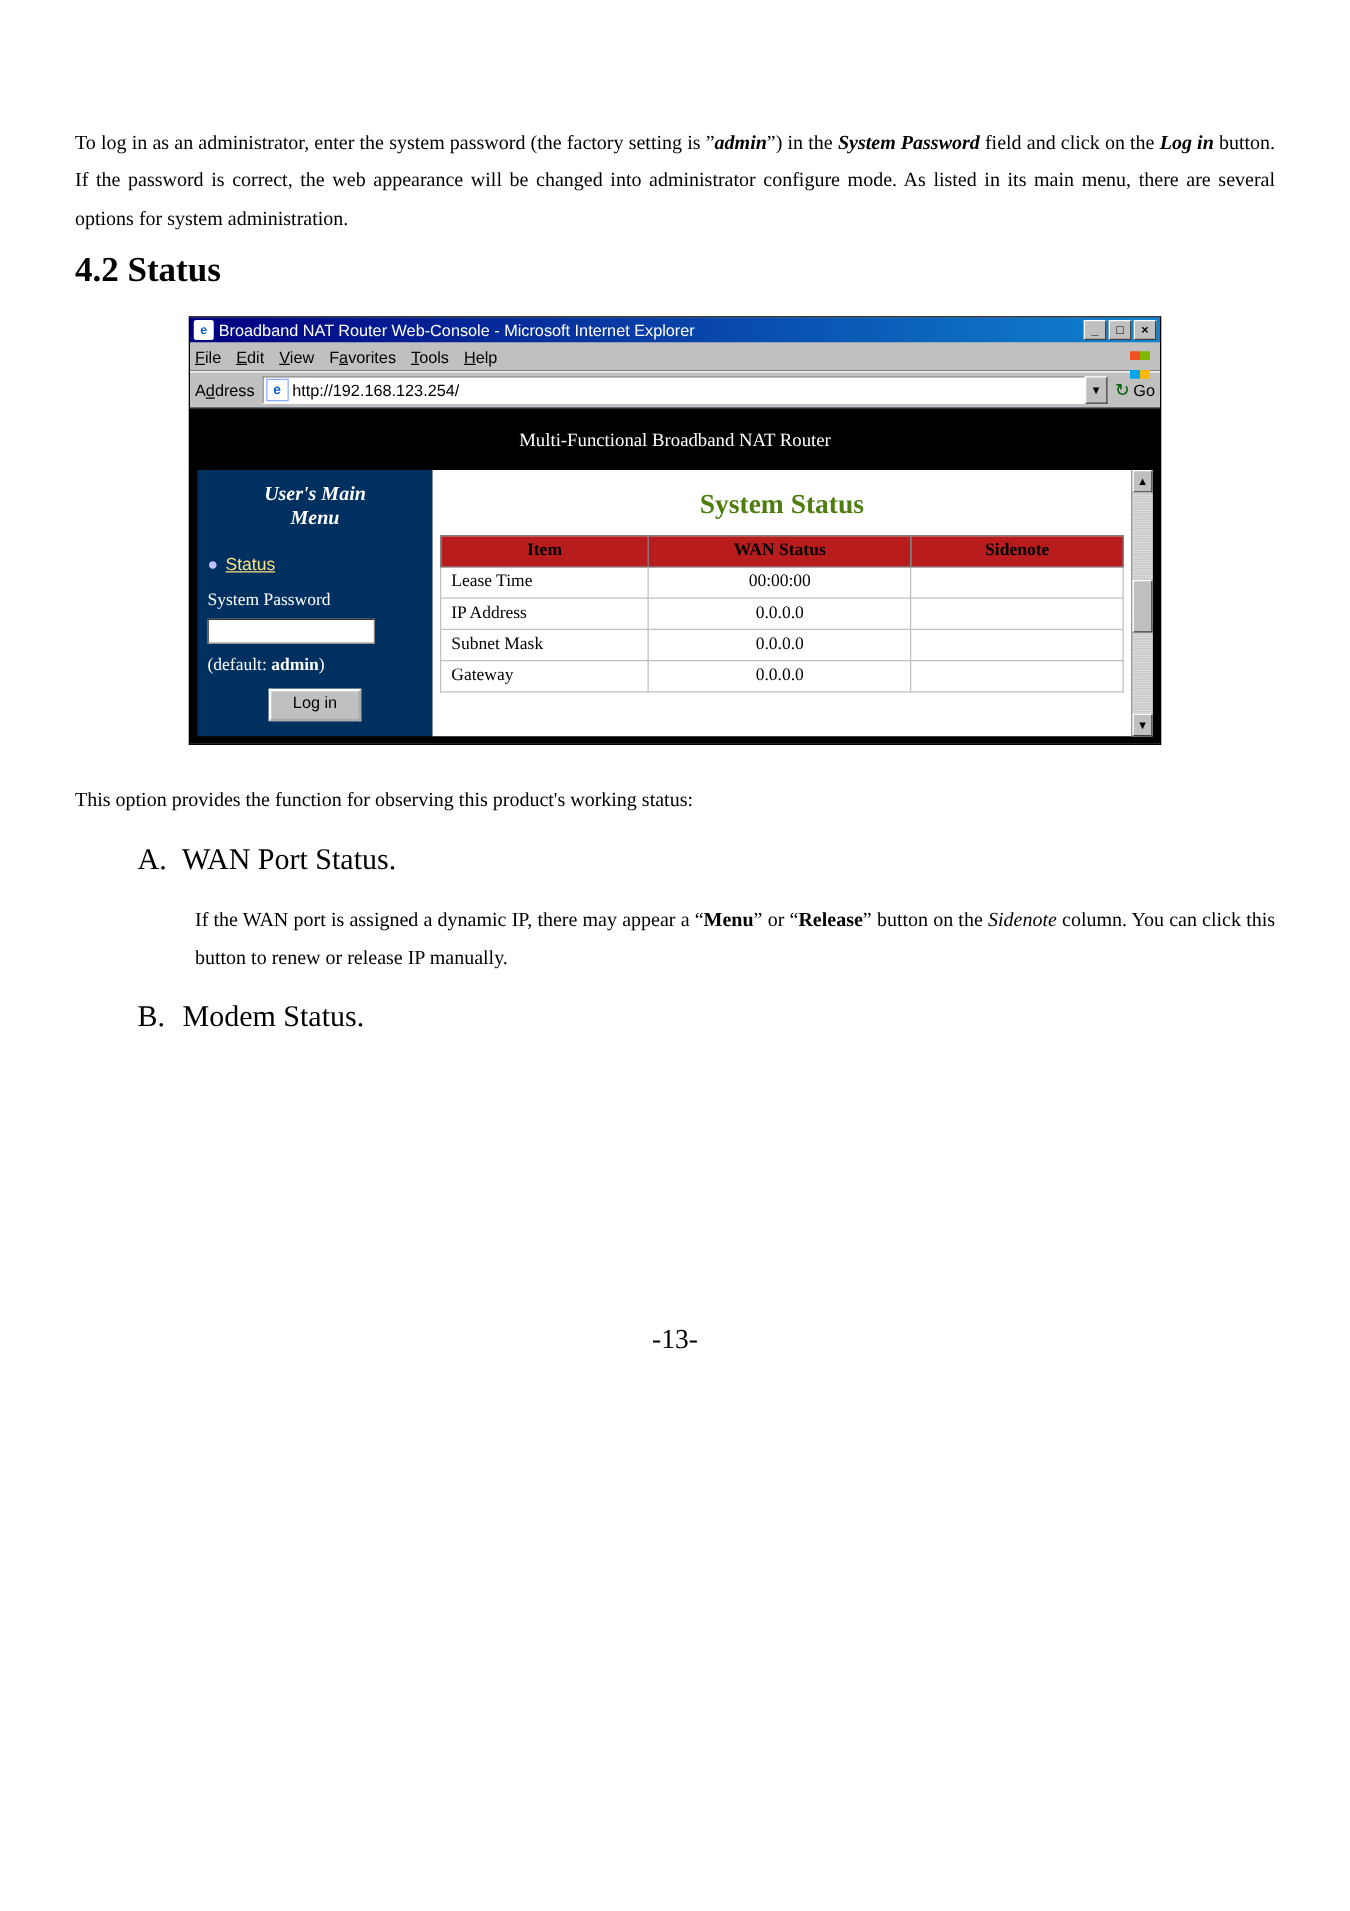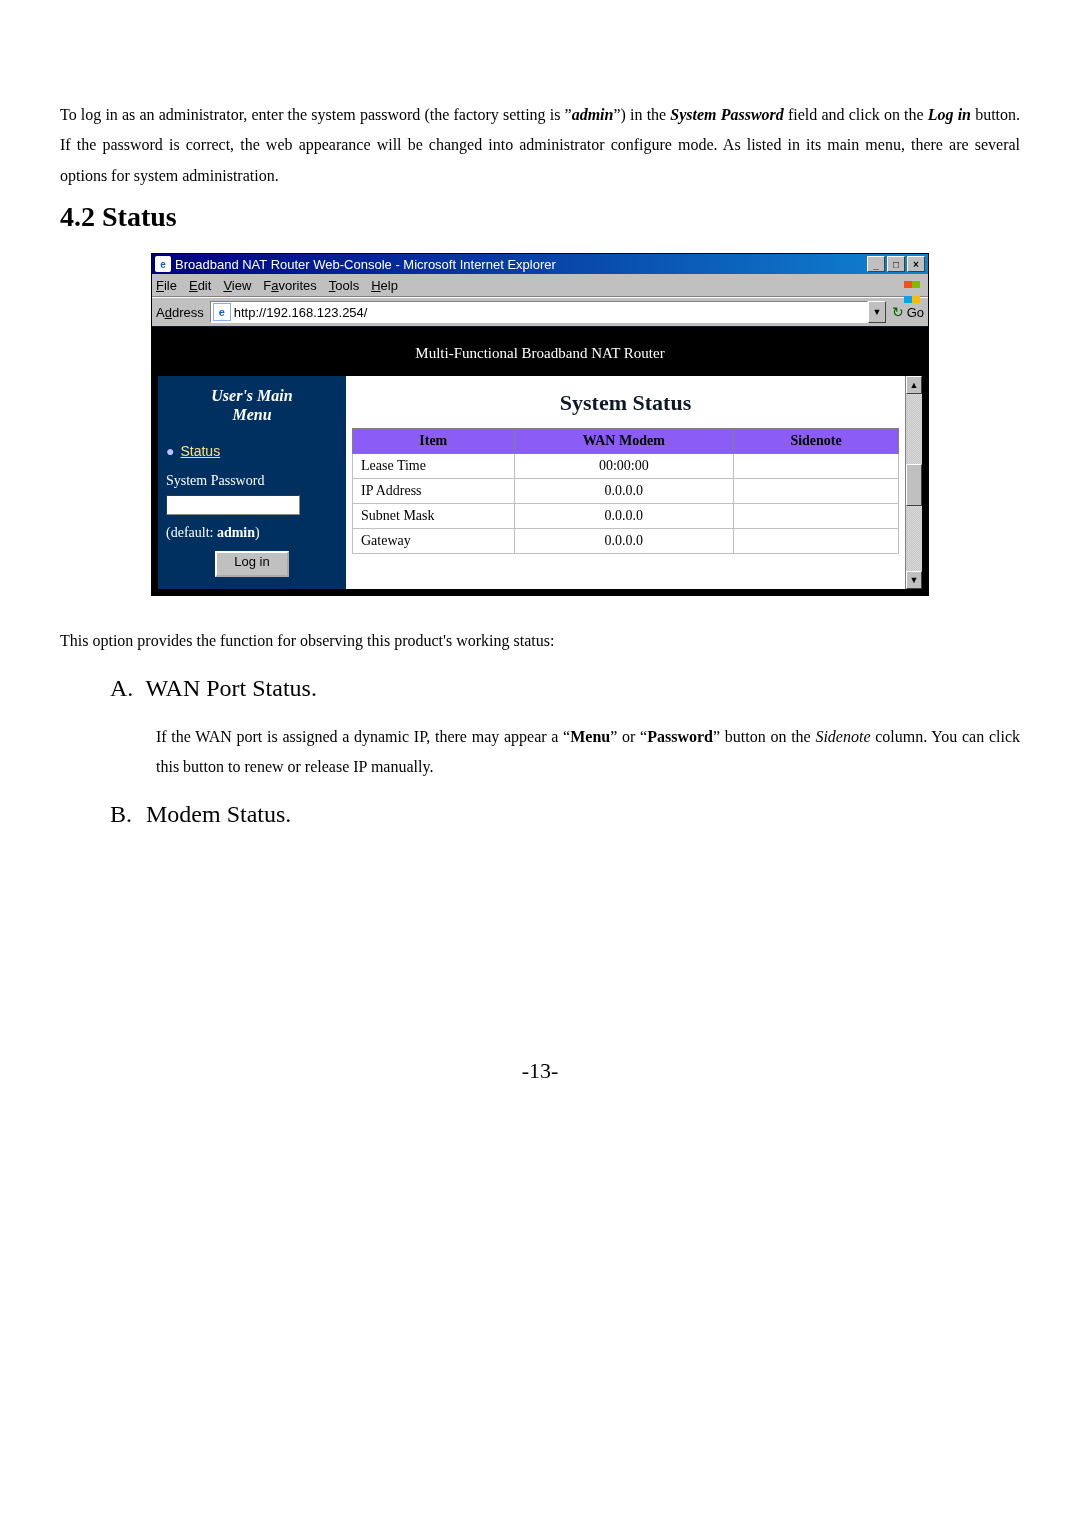--- a/index.html
+++ b/index.html
@@ -139,28 +139,28 @@
   .syspass-input{width:132px;height:18px;background:#fff;border:1px inset #888;margin-bottom:10px;}
   .default-label{color:#fff;font-size:14px;margin-bottom:10px;font-family:"Times New Roman",serif;}
   .login-btn{
     width:70px;height:22px;background:#c0c0c0;border:2px outset #fff;color:#000;font-size:13px;text-align:center;line-height:18px;margin:0 auto;
   }
   .content{
     flex:1;background:#fff;padding:0;position:relative;display:flex;
   }
   .content-inner{flex:1;padding:0 6px;}
   .content-title{
-    color:#0f172a;font-weight:bold;font-size:22px;text-align:center;padding:14px 0 12px 0;
+    color:#4d7c0f;font-weight:bold;font-size:22px;text-align:center;padding:14px 0 12px 0;
     font-family:"Times New Roman",serif;
   }
   table.status{
     width:100%;border-collapse:collapse;font-family:"Times New Roman",serif;font-size:14px;
   }
   table.status th{
-    background:#8b5cf6;border:1px solid #808080;padding:4px 20px;font-weight:bold;text-align:center;
+    background:#b91c1c;border:1px solid #808080;padding:4px 20px;font-weight:bold;text-align:center;
   }
   table.status td{
     border:1px solid #c0c0c0;border-top:none;padding:4px 8px;text-align:center;background:#fff;
   }
   table.status td.item{text-align:left;}
   .scrollbar-v{
     width:16px;background:#e0e0e0;display:flex;flex-direction:column;border-left:1px solid #808080;
   }
   .sb-btn{height:16px;background:#c0c0c0;border:1px solid #fff;border-right-color:#404040;border-bottom-color:#404040;display:flex;align-items:center;justify-content:center;font-size:9px;}
   .sb-track{flex:1;position:relative;background:repeating-conic-gradient(#c0c0c0 0% 25%, #e0e0e0 0% 50%) 50% / 2px 2px;}
@@ -232,21 +232,21 @@
           <div class="default-label">(default: <b>admin</b>)</div>
           <div class="login-btn">Log in</div>
         </div>
         <div class="content">
           <div class="content-inner">
             <div class="content-title">System Status</div>
             <table class="status">
               <tbody>
                   <tr>
                 <th>Item</th>
-                <th>WAN Modem</th>
+                <th>WAN Status</th>
                 <th>Sidenote</th>
               </tr>
               <tr>
                 <td class="item">Lease Time</td>
                 <td>00:00:00</td>
                 <td></td>
               </tr>
               <tr>
                 <td class="item">IP Address</td>
                 <td>0.0.0.0</td>
@@ -277,21 +277,21 @@
     </div>
   </div>
 
   <p class="body-text">This option provides the function for observing this product's working status:</p>
 
   <div class="list-item indent1">
     <span class="list-letter">A.</span>
     <span>WAN Port Status.</span>
   </div>
   <p class="body-text indent2">
-    If the WAN port is assigned a dynamic IP, there may appear a “<span class="bold">Menu</span>” or “<span class="bold">Password</span>” button on the <span class="italic">Sidenote</span> column. You can click this button to renew or release IP manually.
+    If the WAN port is assigned a dynamic IP, there may appear a “<span class="bold">Menu</span>” or “<span class="bold">Release</span>” button on the <span class="italic">Sidenote</span> column. You can click this button to renew or release IP manually.
   </p>
 
   <div class="list-item indent1">
     <span class="list-letter">B.</span>
     <span>Modem Status.</span>
   </div>
 
   <div class="page-number">-13-</div>
 </div>
 

